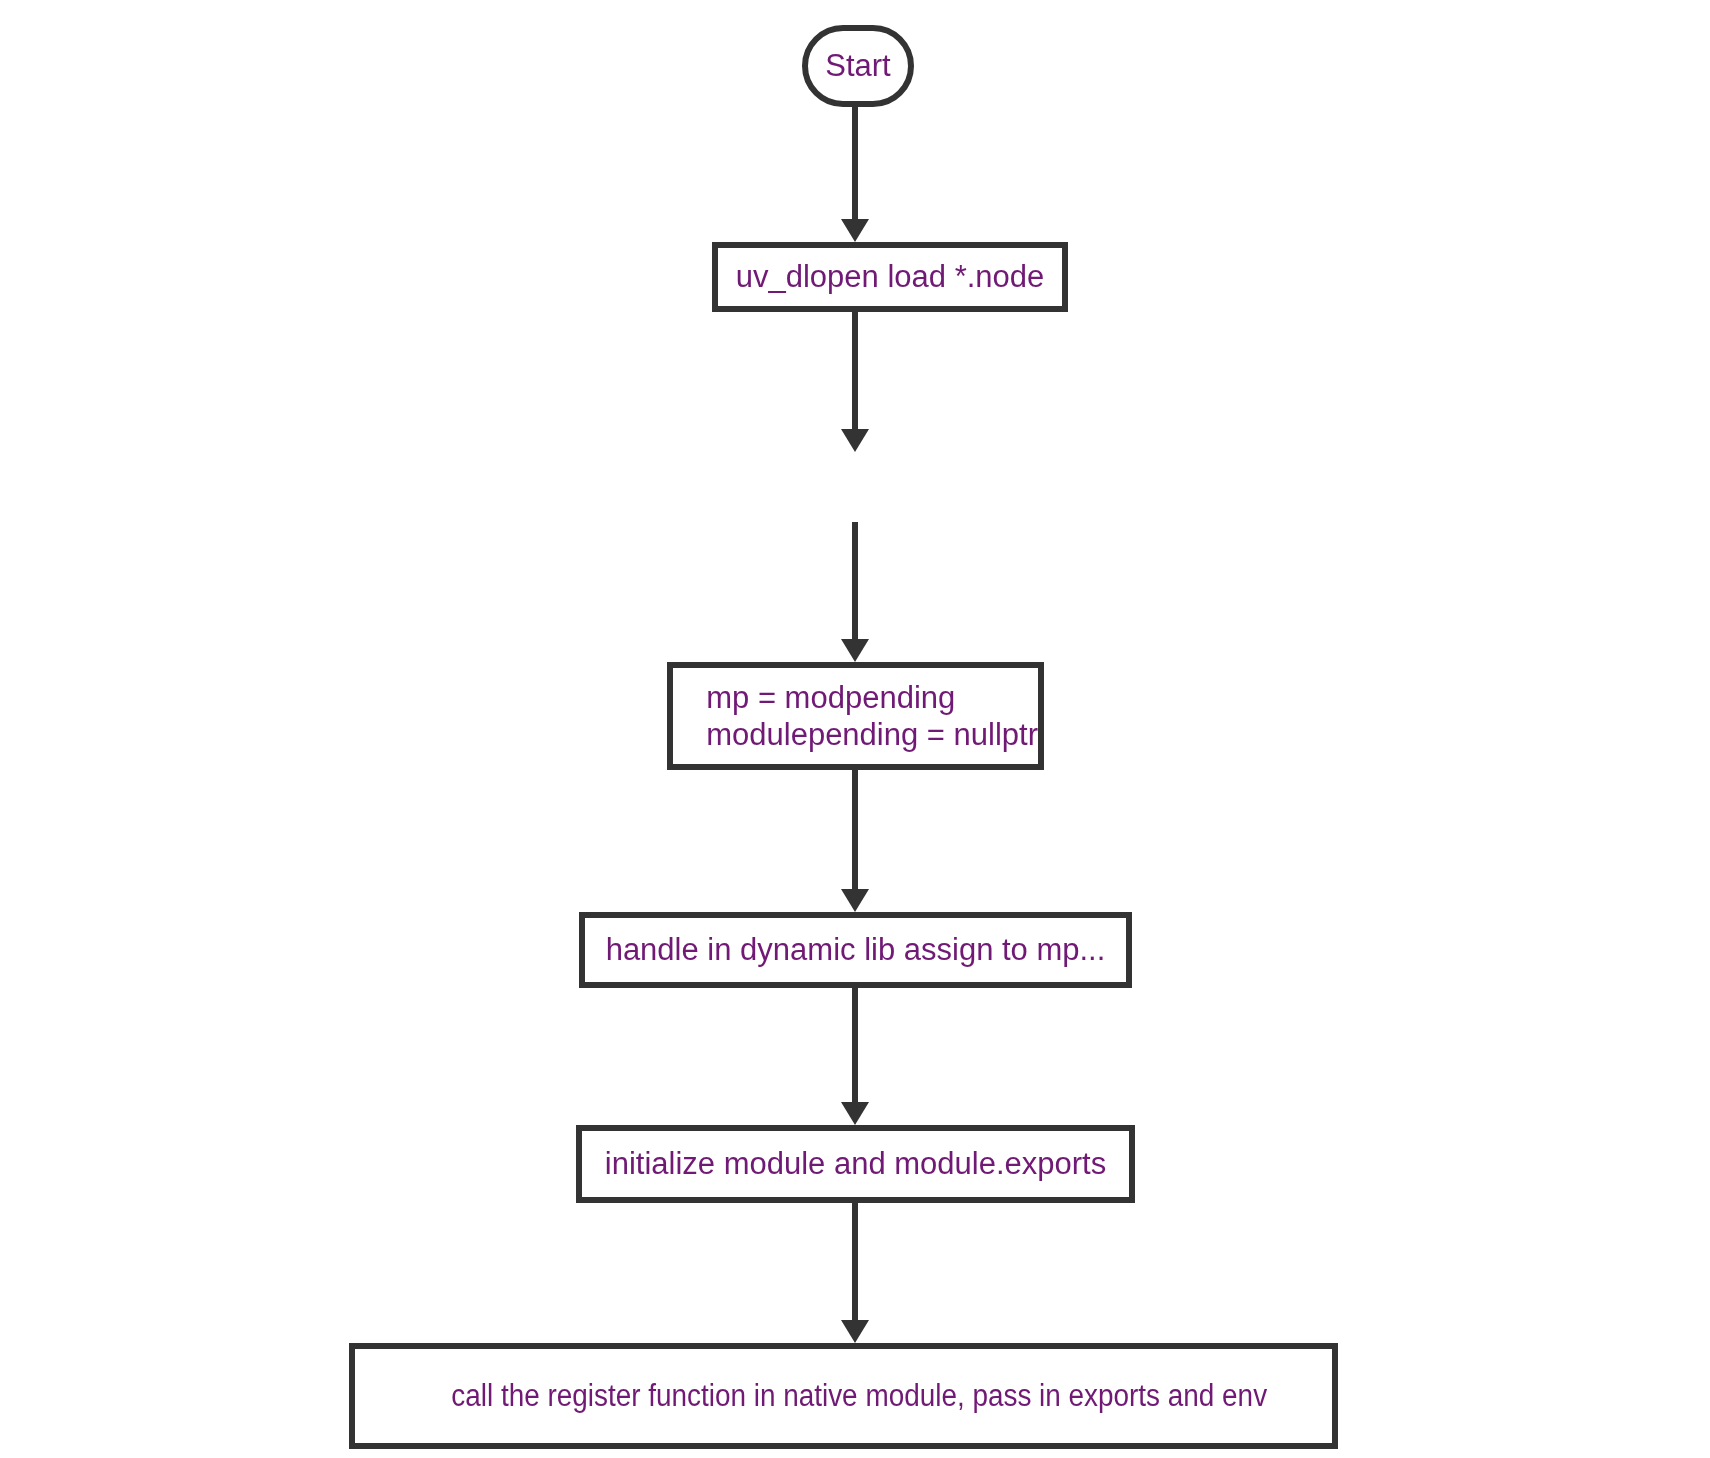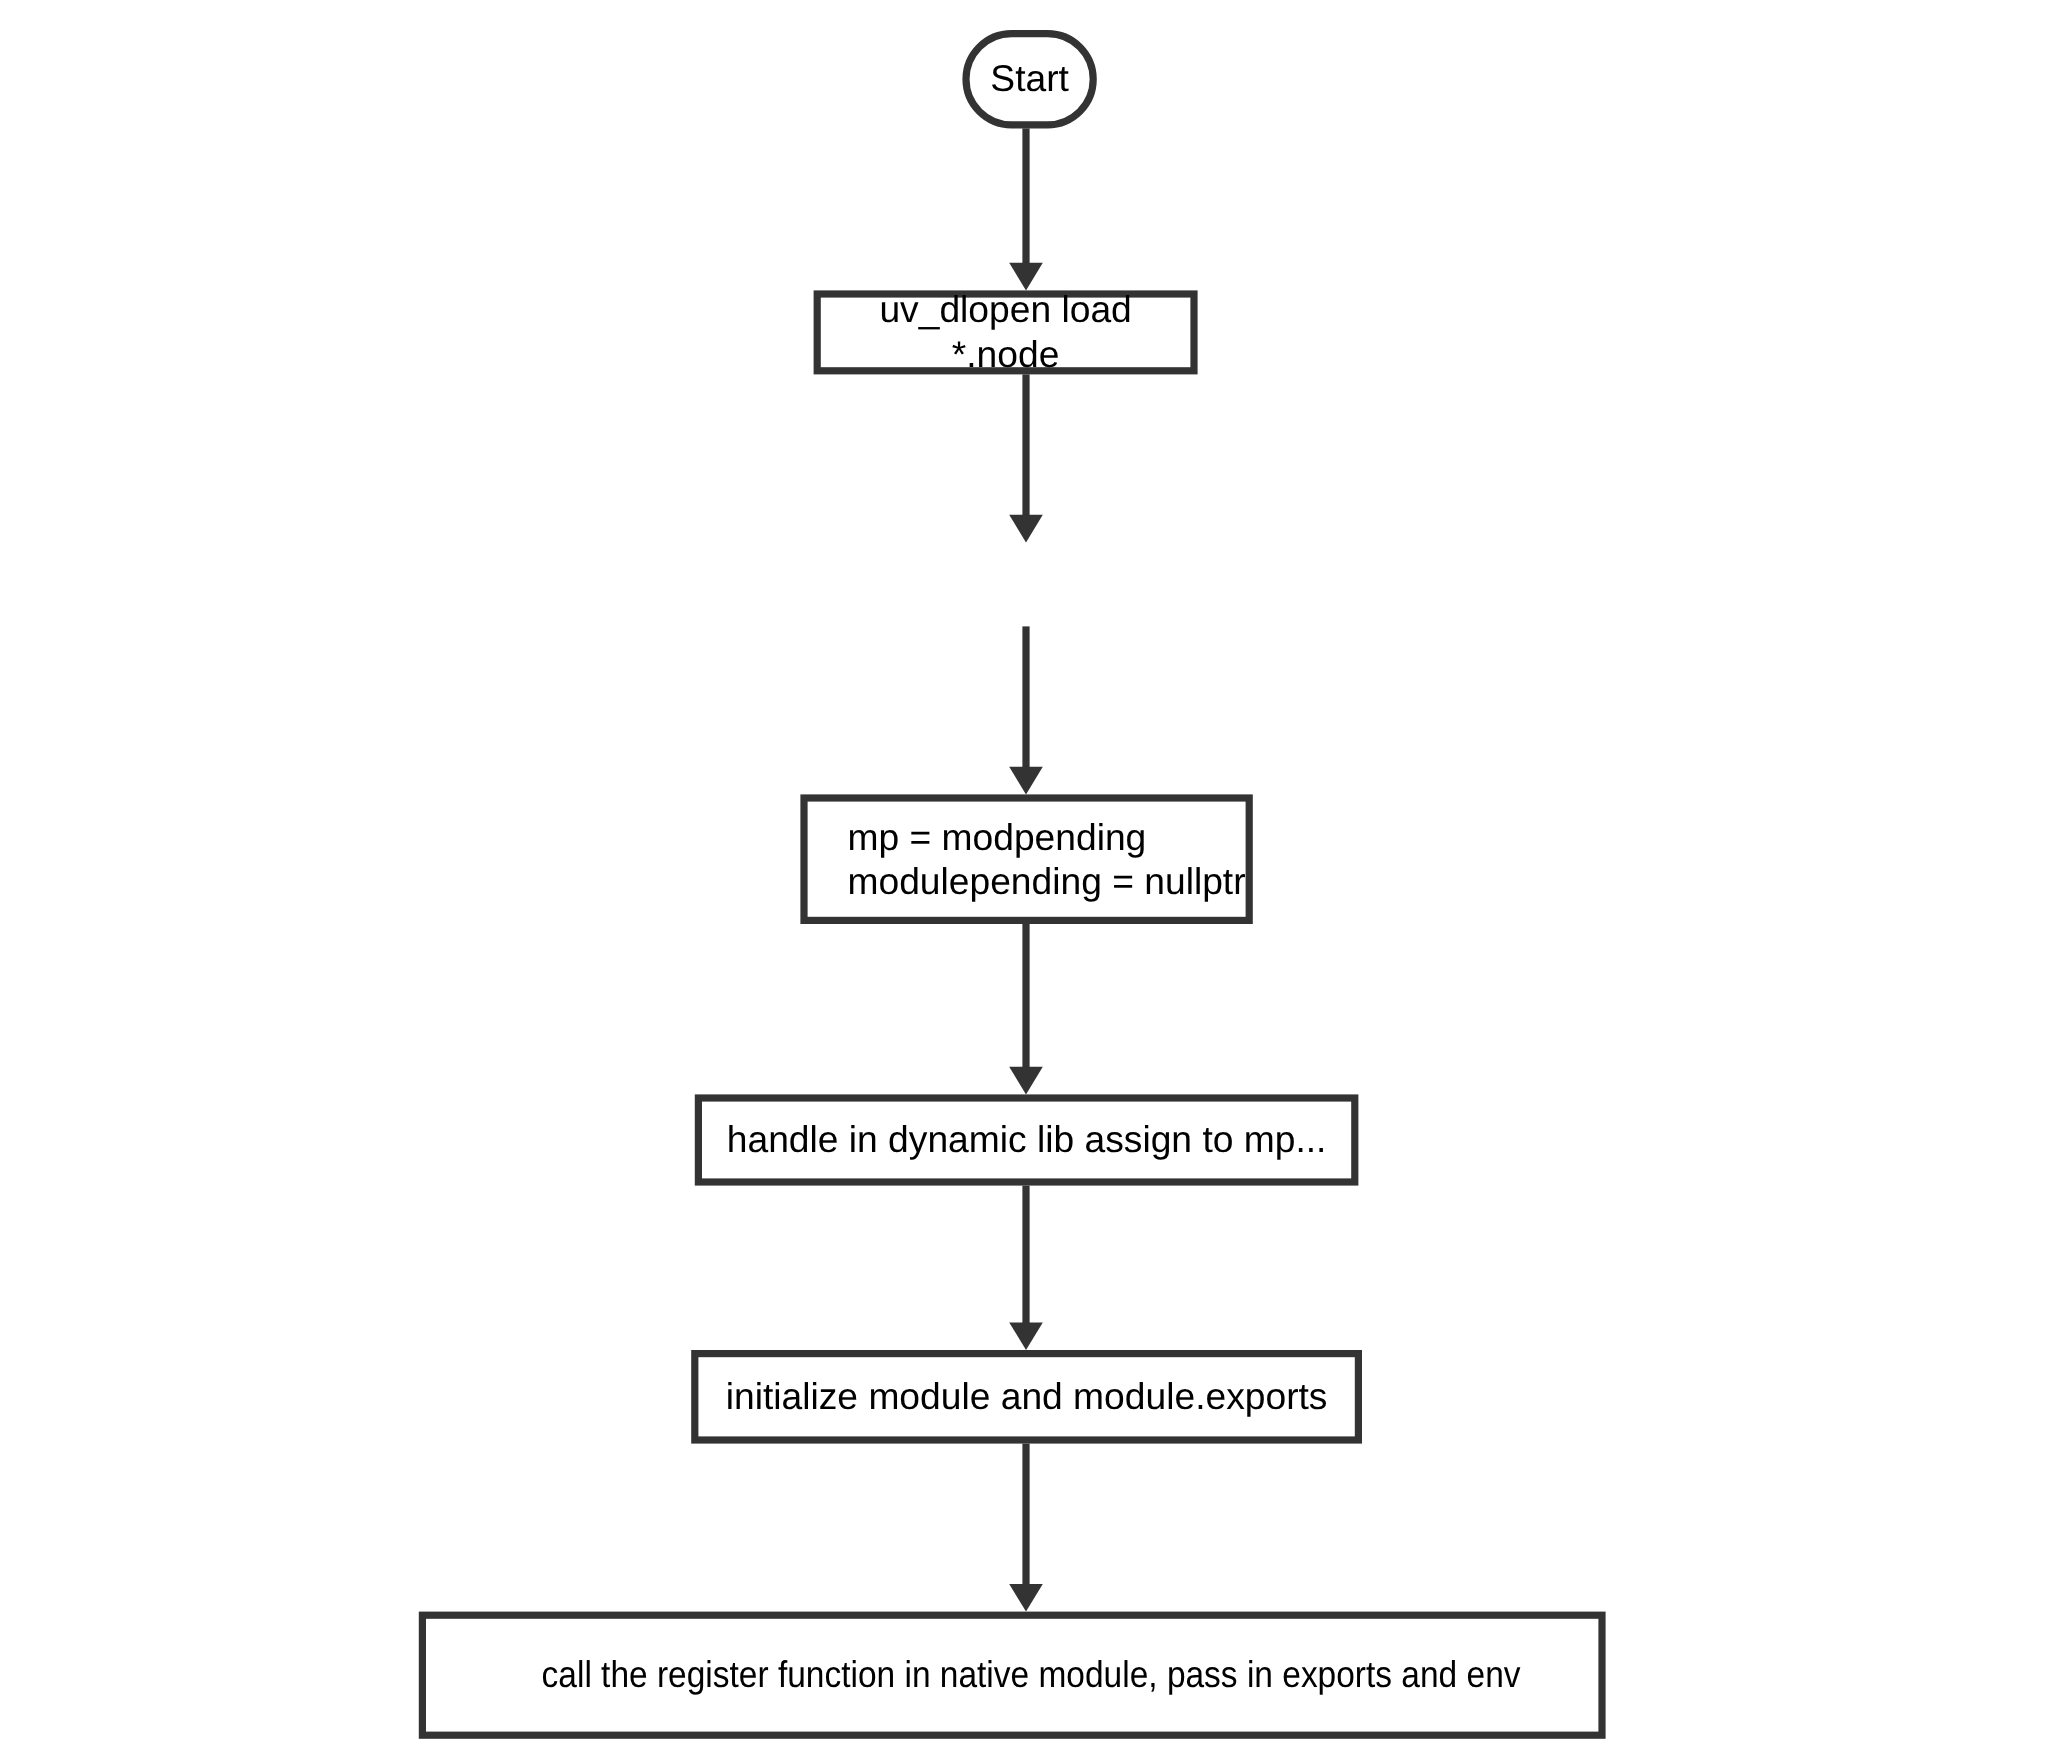--- a/index.html
+++ b/index.html
@@ -6,42 +6,42 @@
     margin: 0;
     padding: 0;
     background: #ffffff;
   }
   .canvas {
     position: relative;
     width: 1710px;
     height: 1458px;
     background: #ffffff;
     font-family: "Liberation Sans", sans-serif;
-    color: #000000;
+    color: #701a75;
     overflow: hidden;
   }
   .node {
     position: absolute;
     box-sizing: border-box;
     background: #ffffff;
     border: 6px solid #333333;
     display: flex;
     align-items: center;
     justify-content: center;
     font-size: 31px;
     line-height: 38px;
     text-align: center;
     white-space: pre-line;
   }
   .terminator {
     left: 802px; top: 25px;
     width: 112px; height: 82px;
     border-radius: 41px;
   }
-  .box-1 { left: 678px; top: 242px;  width: 320px; height: 70px; }
+  .box-1 { left: 712px; top: 242px;  width: 356px; height: 70px; }
   .box-2 { left: 503px; top: 452px;  width: 697px; height: 70px; }
   .box-3 {
     left: 667px; top: 662px; width: 377px; height: 108px;
     justify-content: flex-end;
     text-align: left;
     padding-left: 24px;
     line-height: 37px;
   }
   .box-4 { left: 579px; top: 912px;  width: 553px; height: 76px; }
   .box-5 { left: 576px; top: 1125px; width: 559px; height: 78px; }

